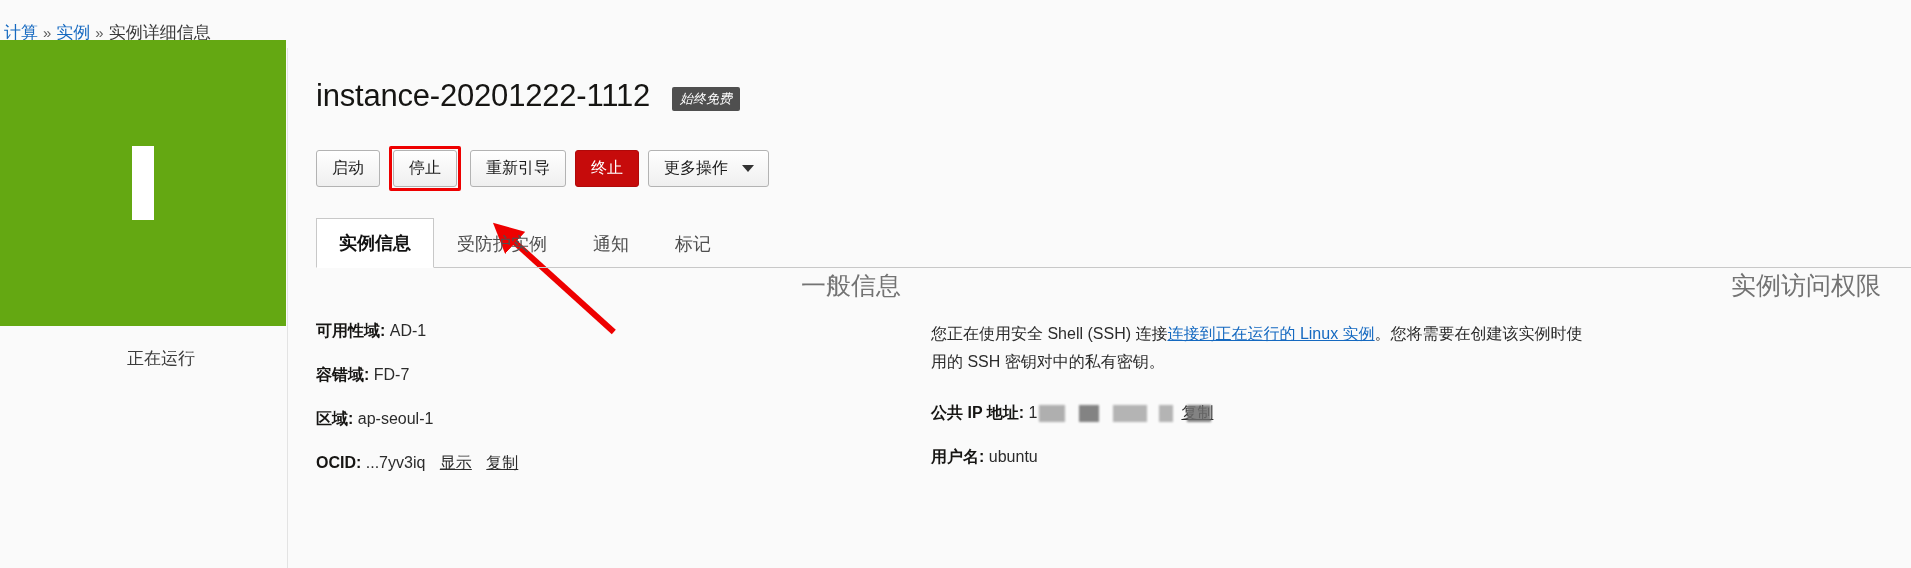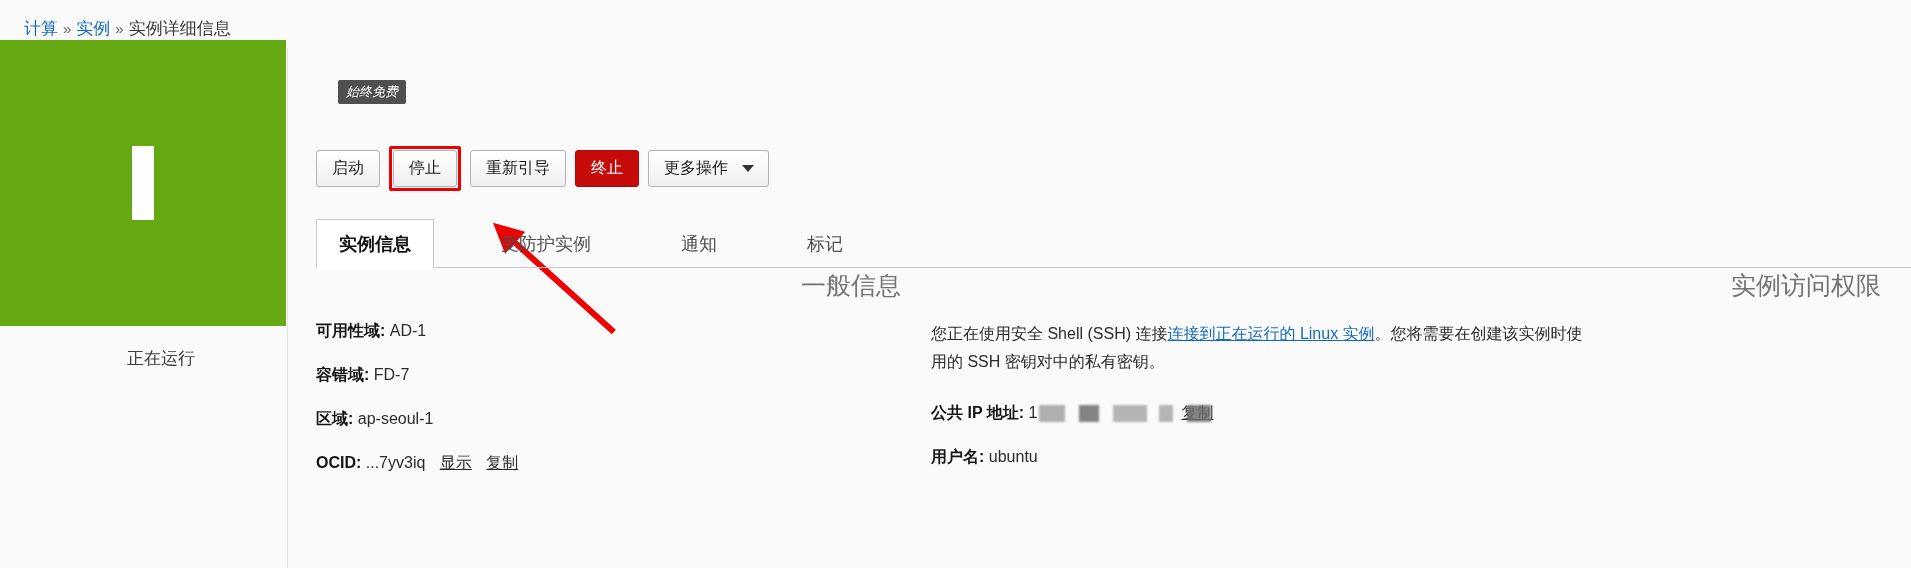--- a/index.html
+++ b/index.html
@@ -14,24 +14,24 @@
   #page {
     position: relative;
     width: 1911px;
     height: 568px;
     background: #fafafa;
   }
 
   
   .breadcrumb {
     position: absolute;
-    left: 24px;
+    left: 4px;
     top: 18px;
     font-size: 17px;
-    line-height: 22px;
+    line-height: 30px;
     white-space: nowrap;
     color: #4a4a4a;
   }
   .crumb-link {
     color: #1569c0;
     text-decoration: none;
     cursor: pointer;
   }
   .crumb-sep {
     color: #5b5b5b;
@@ -175,22 +175,21 @@
 
   
   .tabs {
     position: absolute;
     left: 28px;
     top: 170px;
     right: 0;
     height: 50px;
     border-bottom: 1px solid #c8c8c8;
     display: flex;
-    align-items: center;
-    gap: 44px;
+    align-items: flex-end;
   }
   .tab {
     font-size: 18px;
     line-height: 22px;
     color: #4f4f4f;
     padding: 13px 22px 13px 22px;
     cursor: pointer;
     position: relative;
     top: 1px;
     border: 1px solid transparent;
@@ -287,20 +286,21 @@
   <div class="status-panel">
     <div class="status-box">
       <div class="status-glyph"></div>
     </div>
     <div class="status-label">正在运行</div>
   </div>
 
   <div class="main">
 
     <div class="title-row">
+      <div class="page-title">instance-20201222-1112</div>
       <div class="free-badge">始终免费</div>
     </div>
 
     <div class="button-row">
       <button class="btn">启动</button>
       <span class="btn-highlight-wrap">
         <button class="btn">停止</button>
       </span>
       <button class="btn">重新引导</button>
       <button class="btn btn-terminate">终止</button>

